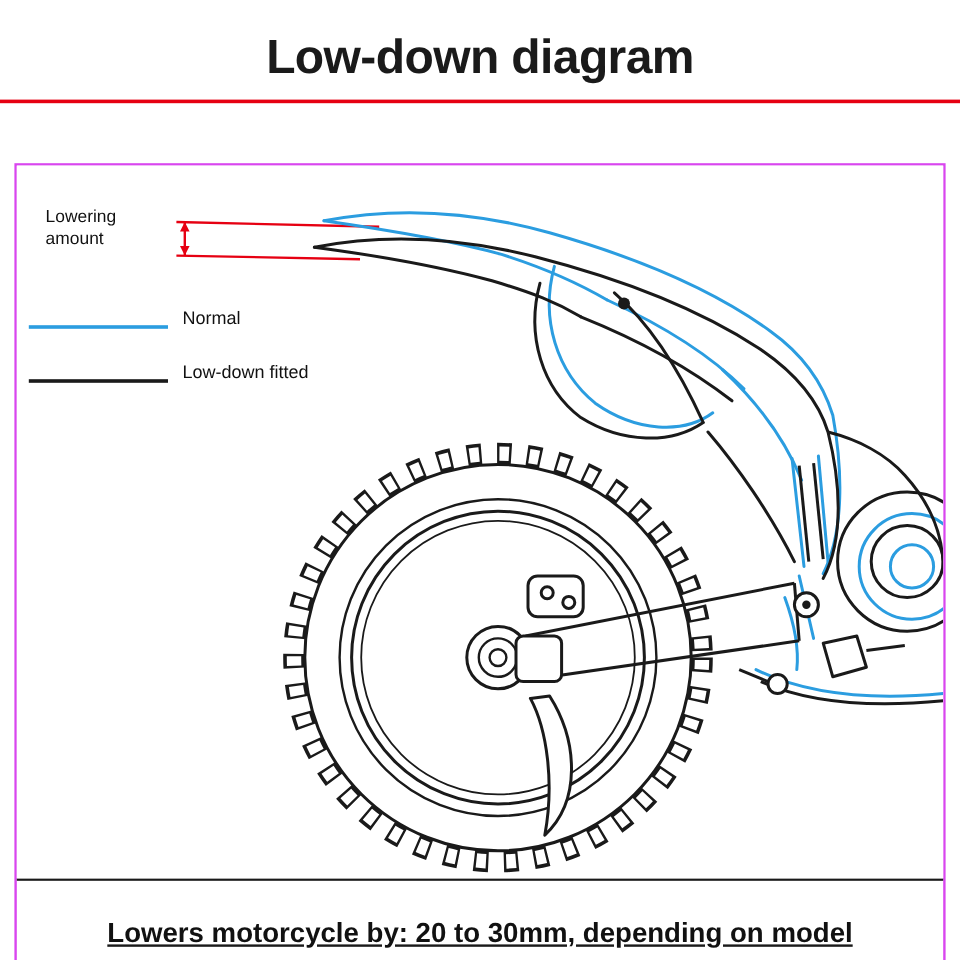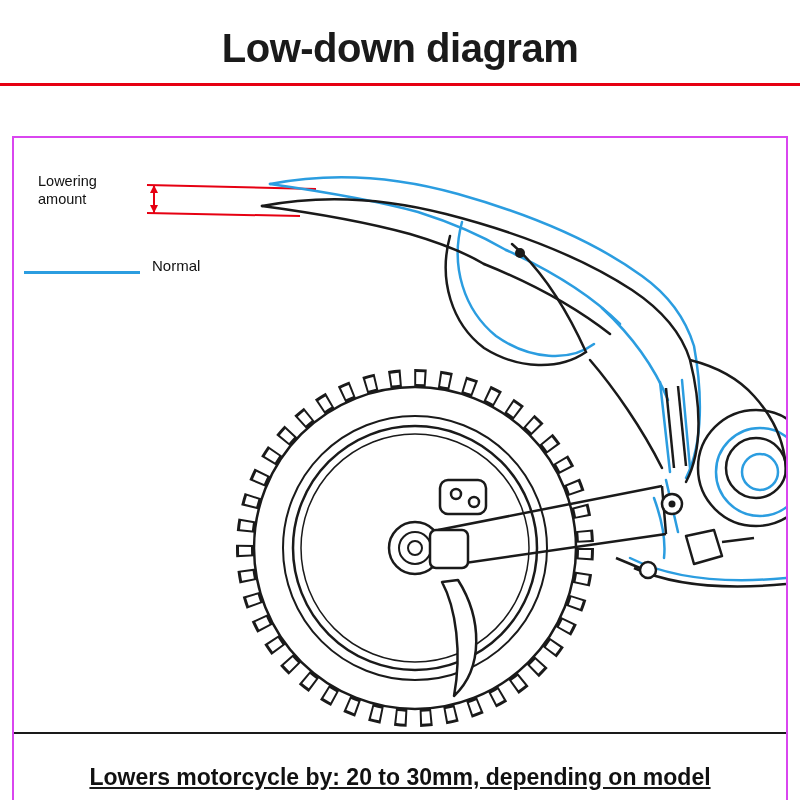--- a/index.html
+++ b/index.html
@@ -153,19 +153,23 @@
       </g>
     </svg>
 
     <div class="annotation">Lowering amount</div>
 
     <div class="legend-item normal">
       <span class="legend-swatch" style="background-color: rgb(43, 157, 224);"></span>
       <span class="legend-label">Normal</span>
     </div>
 
+    <div class="legend-item lowdown">
+      <span class="legend-swatch" style="background-color: rgb(26, 26, 26);"></span>
+      <span class="legend-label">Low-down fitted</span>
+    </div>
 
   </div>
 
   <div class="caption-bar">
     <div class="caption-text">Lowers motorcycle by: 20 to 30mm, depending on model</div>
   </div>
 </div>
 
 </body></html>

